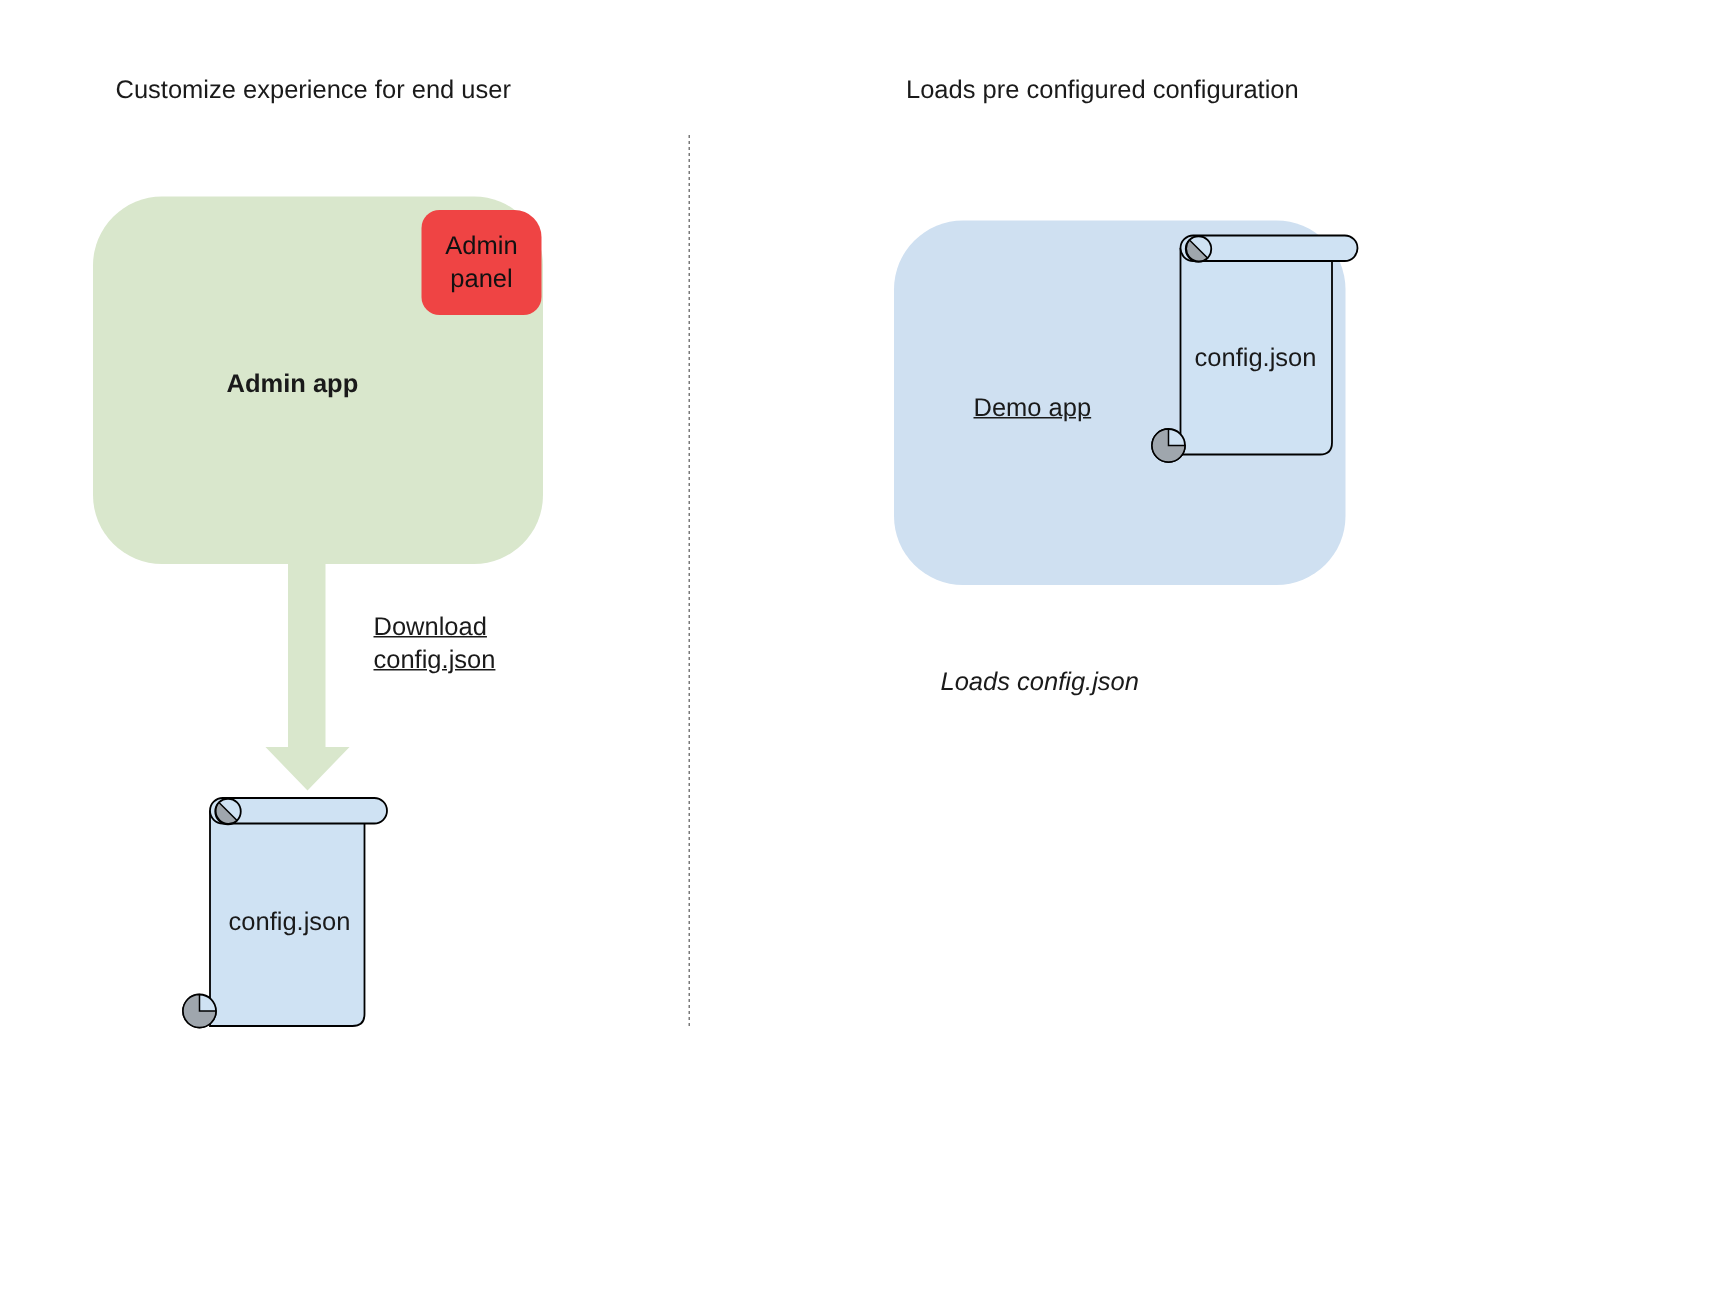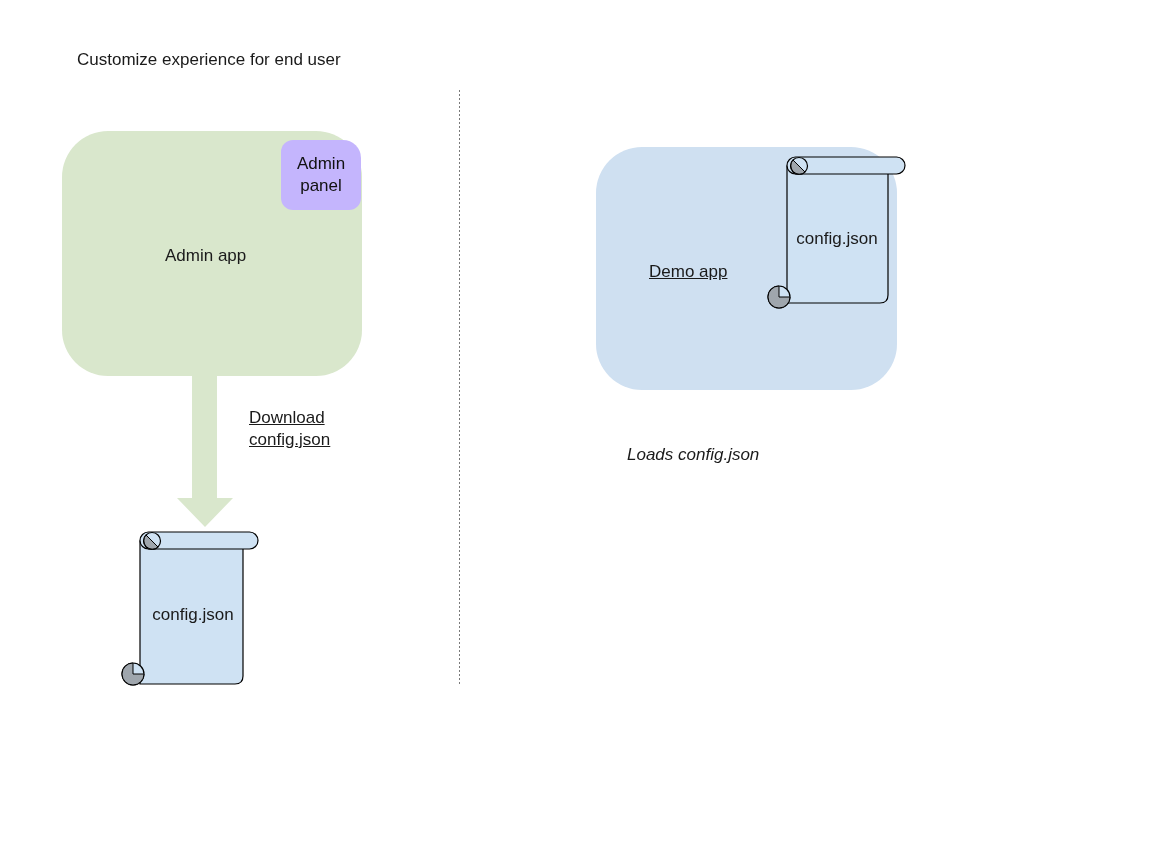--- a/index.html
+++ b/index.html
@@ -34,27 +34,27 @@
     background: repeating-linear-gradient(to bottom, #7a7a7a 0 2px, transparent 2px 4px);
   }
 
   .admin-app {
     position: absolute;
     left: 62px; top: 131px;
     width: 300px; height: 245px;
     background: #d9e7cc;
     border-radius: 46px;
   }
-  .admin-app-label { left: 165px; top: 245px; }
+  .admin-app-label { left: 151px; top: 245px; font-weight: bold; }
 
   .admin-panel {
     position: absolute;
     left: 281px; top: 140px;
     width: 80px; height: 70px;
-    background: #c4b5fd;
+    background: #ef4444;
     border-radius: 12px 18px 12px 12px;
     display: flex;
     align-items: center;
     justify-content: center;
     text-align: center;
   }
   .admin-panel-label {
     position: static;
     font-size: 17px;
     line-height: 22px;
@@ -81,20 +81,21 @@
   .scroll-label-right { left: 771px; top: 228px; width: 132px; text-align: center; }
 
   .caption-right { left: 627px; top: 444px; font-style: italic; }
 </style>
 </head>
 <body>
 
 <div class="canvas">
 
   <div class="label title-left">Customize experience for end user</div>
+  <div class="label title-right">Loads pre configured configuration</div>
 
   <div class="divider"></div>
 
   <div class="admin-app"></div>
   <div class="label admin-app-label">Admin app</div>
 
   <div class="admin-panel">
     <div class="admin-panel-label">Admin panel</div>
   </div>
 

